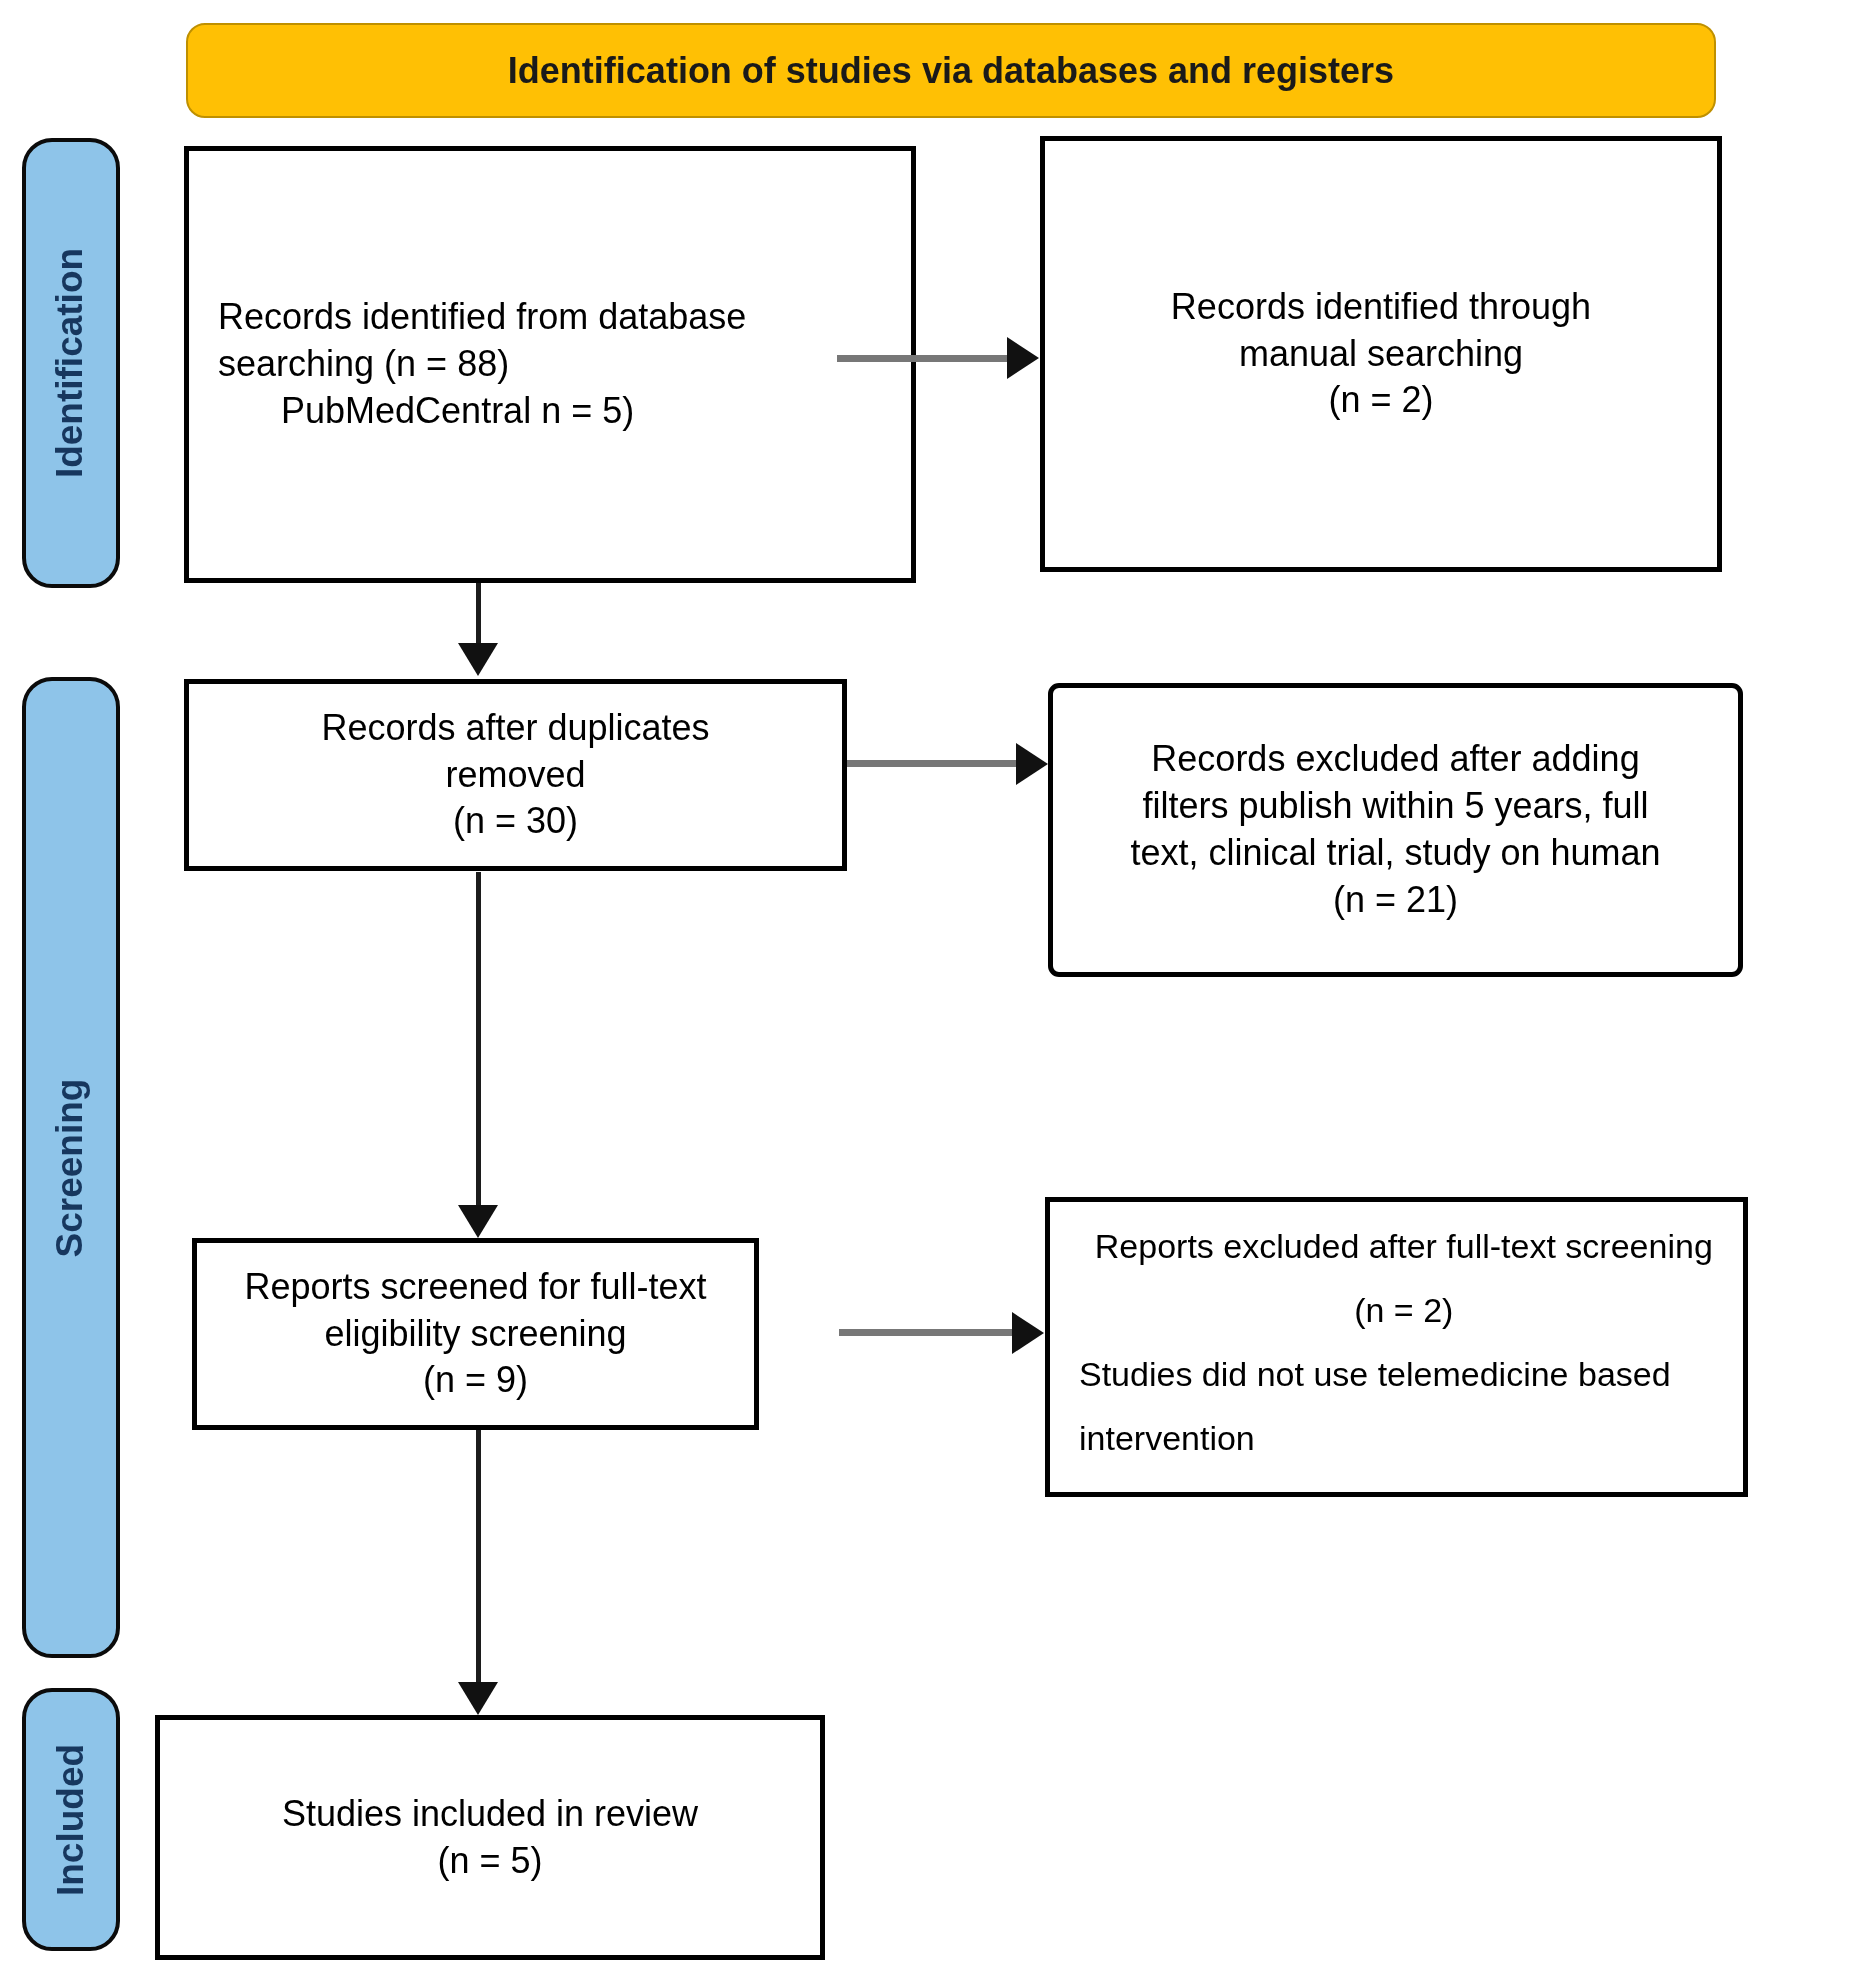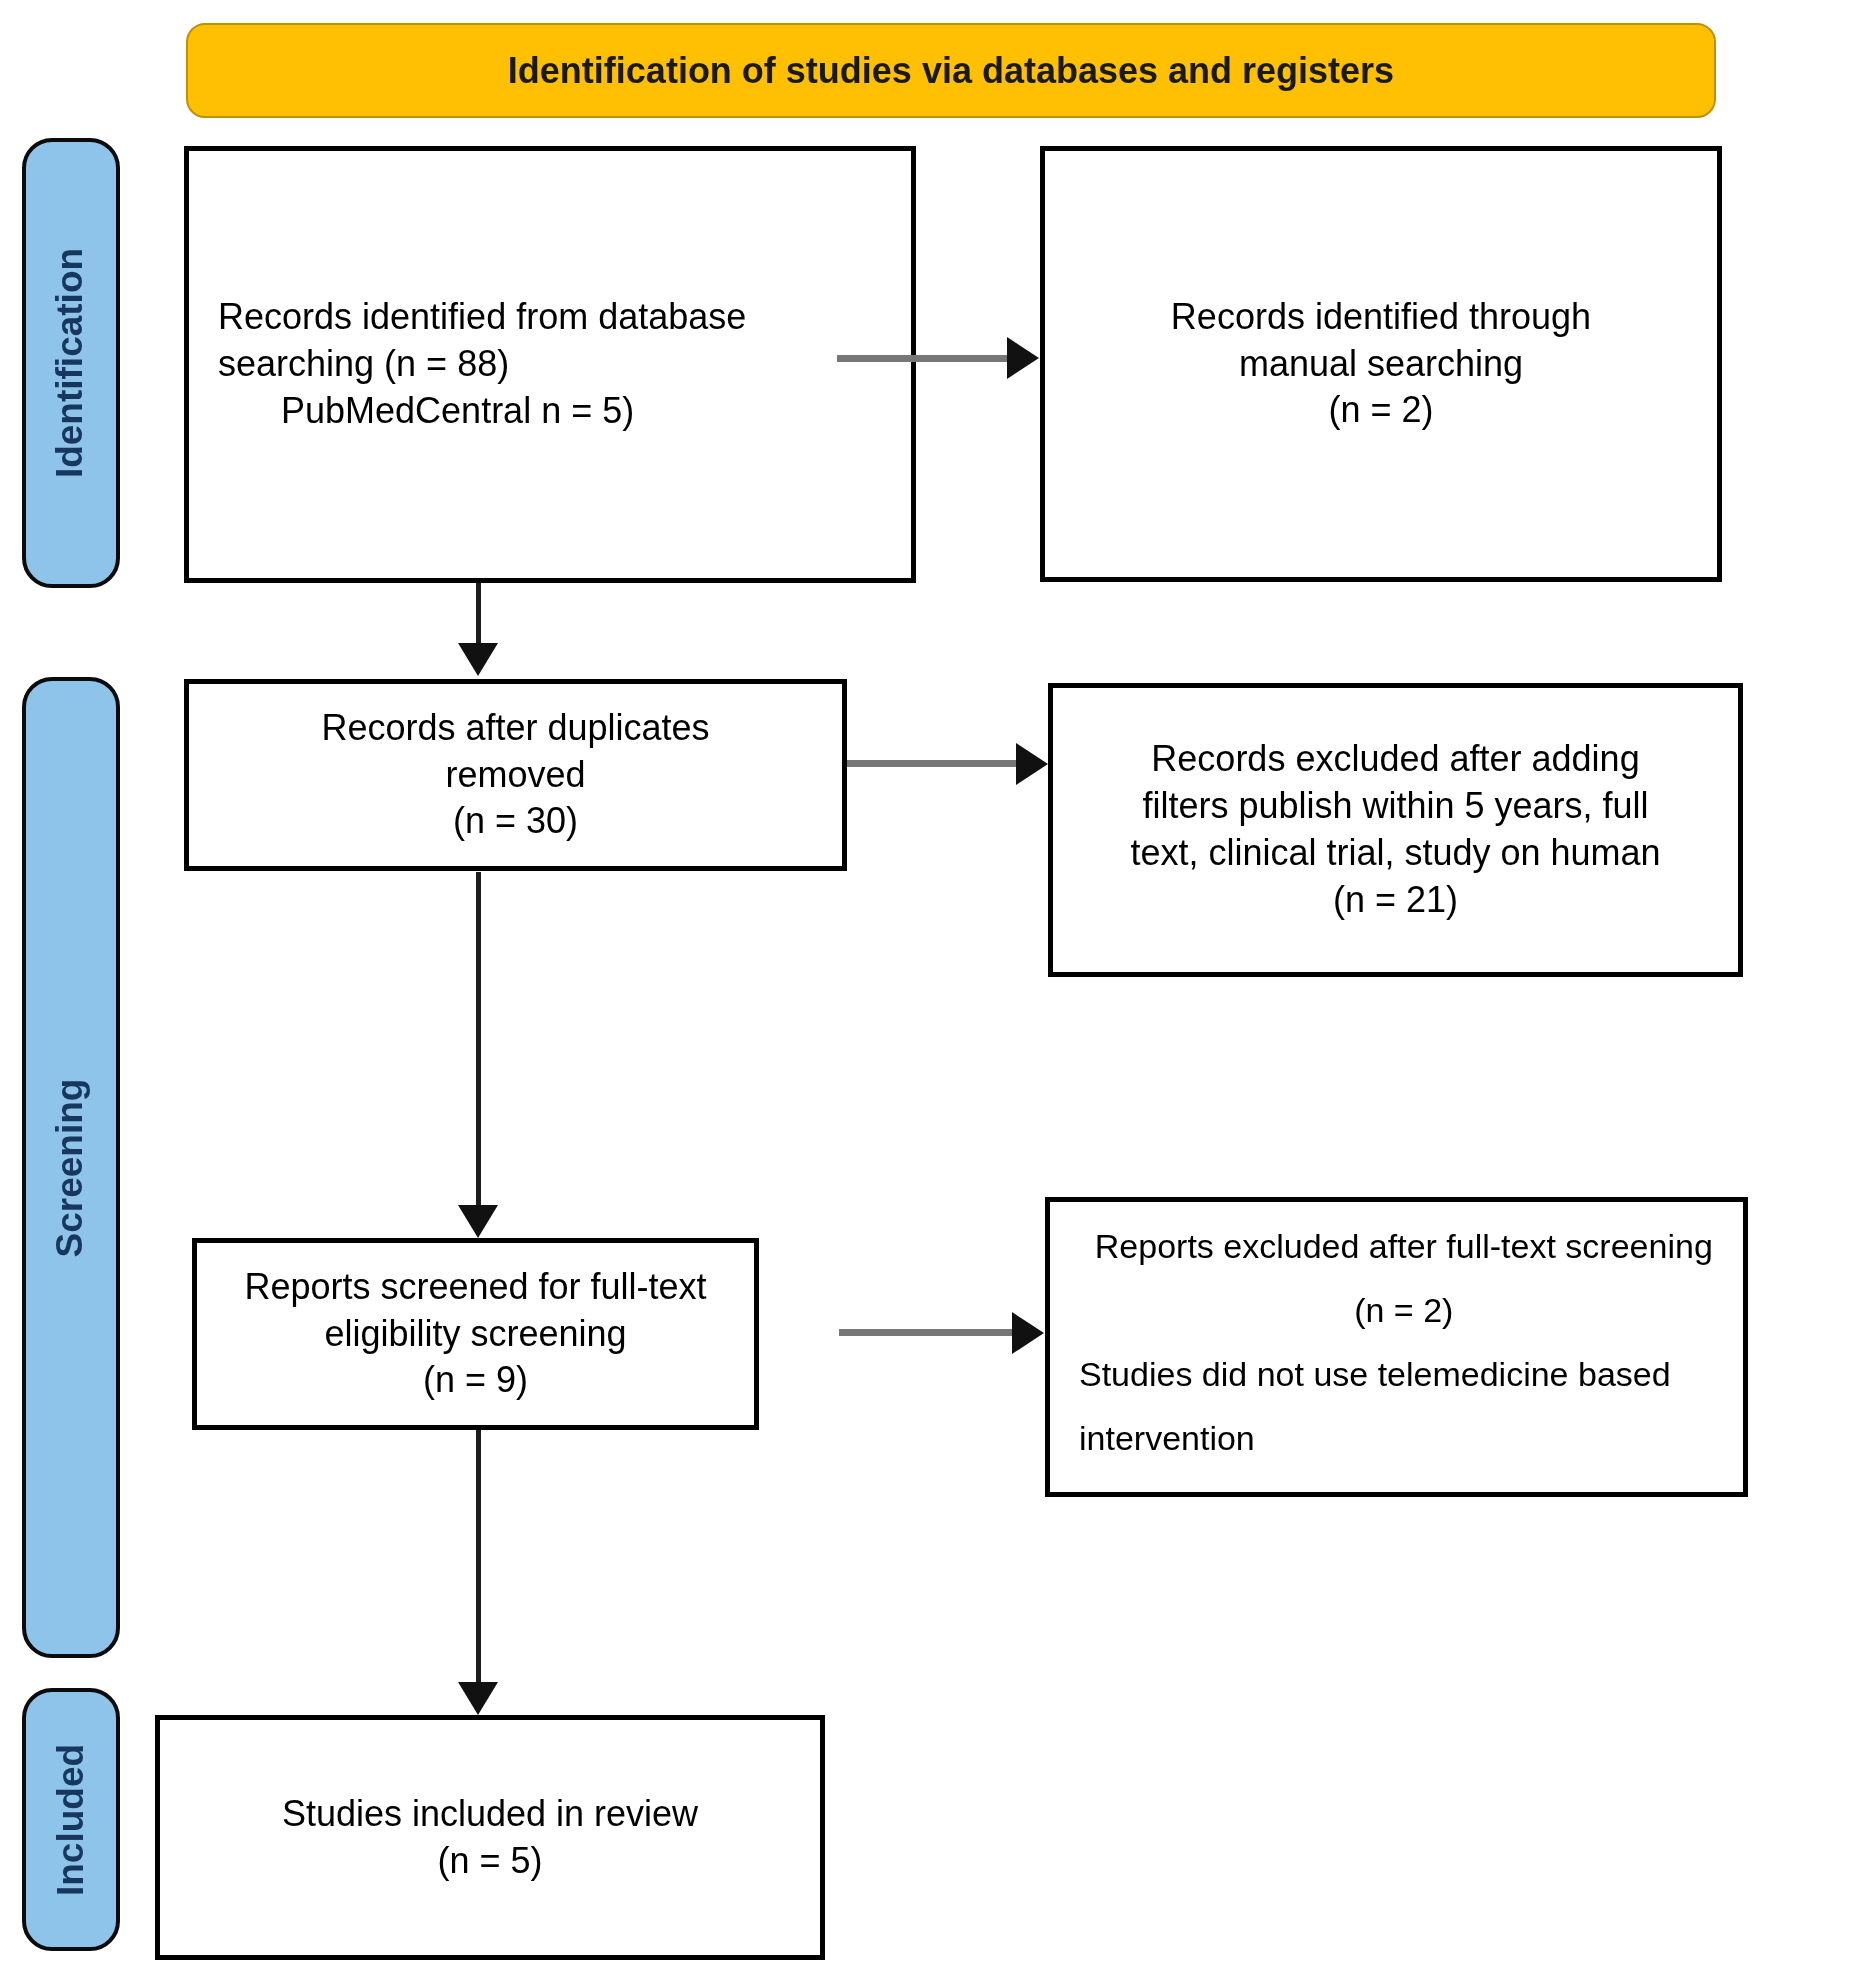--- a/index.html
+++ b/index.html
@@ -59,23 +59,23 @@
     justify-content: center;
     font-size: 36px;
     line-height: 1.3;
   }
   .box .line { display: block; }
   .t-center { text-align: center; }
   .t-left   { text-align: left; }
   .indent   { padding-left: 63px; }
 
   .box-records-database  { left: 184px;  top: 146px;  width: 732px; height: 437px; padding: 0 19px 0 29px; }
-  .box-records-manual    { left: 1040px; top: 146px;  width: 682px; height: 436px; padding: 0 14.4px; }
+  .box-records-manual    { left: 1040px; top: 136px;  width: 682px; height: 436px; padding: 0 14.4px; }
   .box-duplicates        { left: 184px;  top: 679px;  width: 663px; height: 192px; padding: 0 14.4px; }
-  .box-excluded-filters  { left: 1048px; top: 683px;  width: 695px; height: 294px; padding: 0 13px; }
+  .box-excluded-filters  { left: 1048px; top: 683px;  width: 695px; height: 294px; padding: 0 13px; border-radius: 11px; }
   .box-reports-screened  { left: 192px;  top: 1238px; width: 567px; height: 192px; padding: 0 14.4px; }
   .box-excluded-fulltext { left: 1045px; top: 1197px; width: 703px; height: 300px;
                            padding: 21.6px 14.4px 0 29px; justify-content: flex-start; font-size: 34px; gap: 20px; }
   .box-studies-included  { left: 155px;  top: 1715px; width: 670px; height: 245px; padding: 0 14.4px; }
 
   
   .shaft-v { position: absolute; width: 5px; background: #1c1c1c; }
   .shaft-h { position: absolute; height: 7.2px; background: #777777; }
   .head-down {
     position: absolute; width: 0; height: 0;

